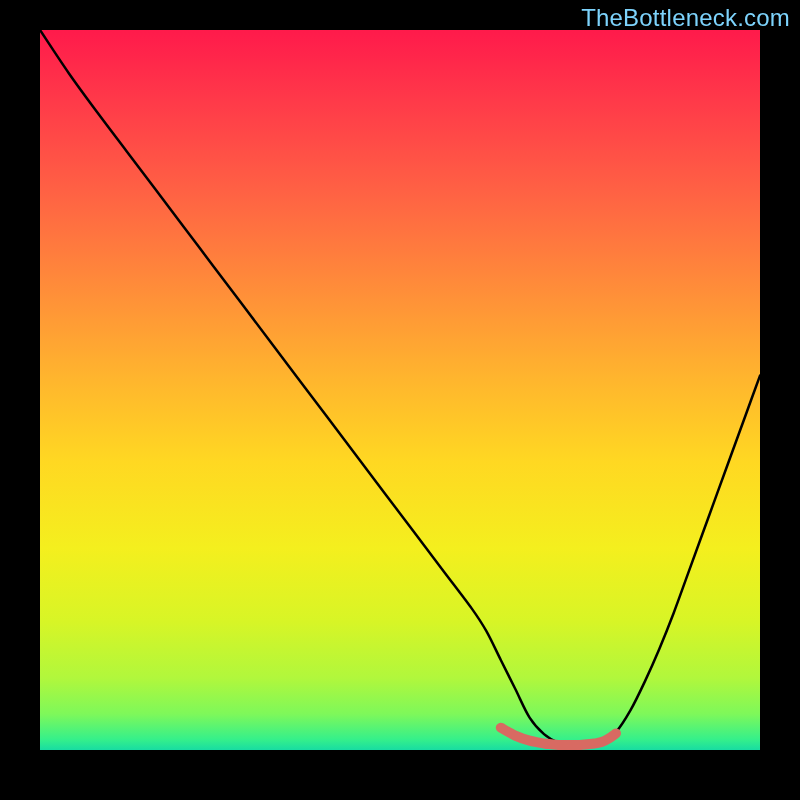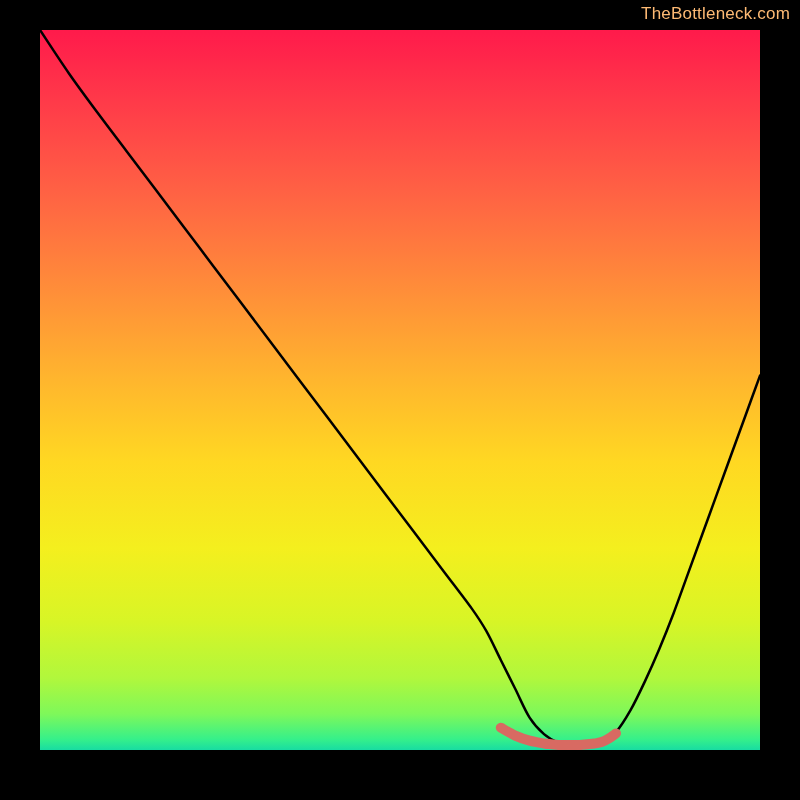--- a/index.html
+++ b/index.html
@@ -21,22 +21,22 @@
     position: absolute;
     left: 40px;
     top: 30px;
     width: 720px;
     height: 720px;
   }
   .watermark {
     position: absolute;
     top: 4px;
     right: 10px;
-    color: #fdba74;
-    font-size: 17px;
+    color: #7dd3fc;
+    font-size: 24px;
     font-weight: 500;
     letter-spacing: 0.2px;
   }
 </style>
 </head>
 <body>
 
 <div class="frame">
   <div class="watermark">TheBottleneck.com</div>
 

